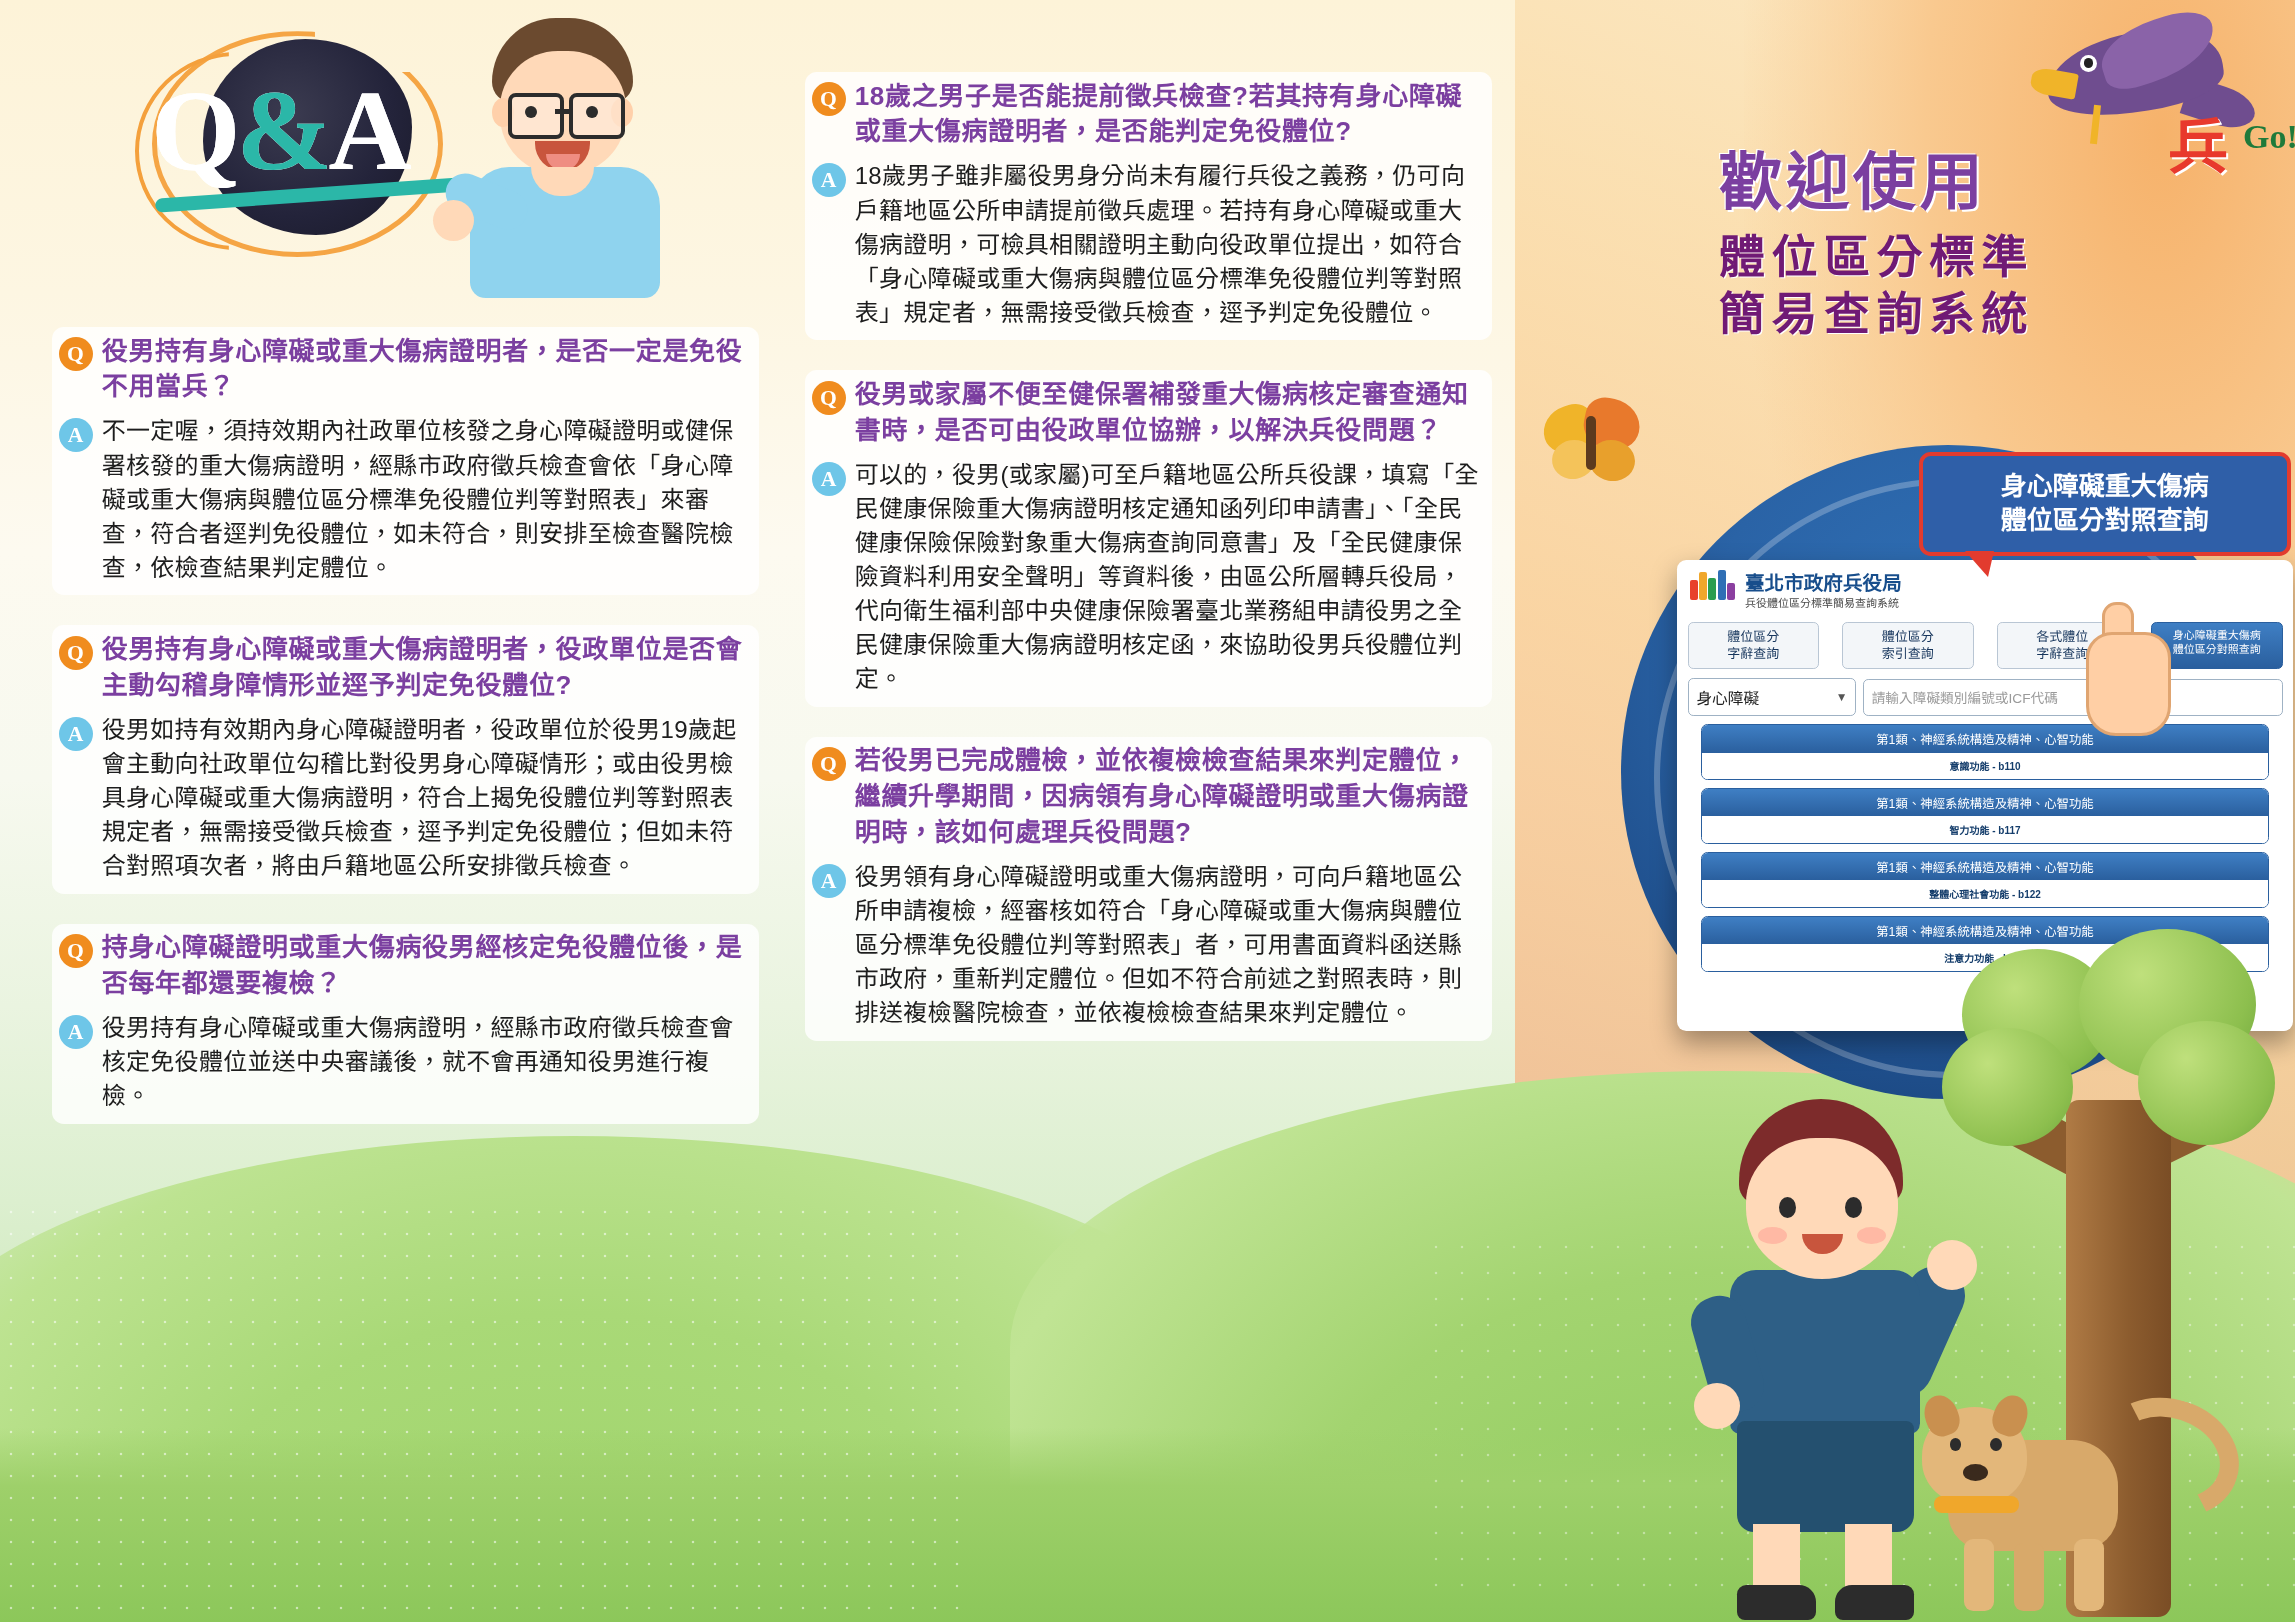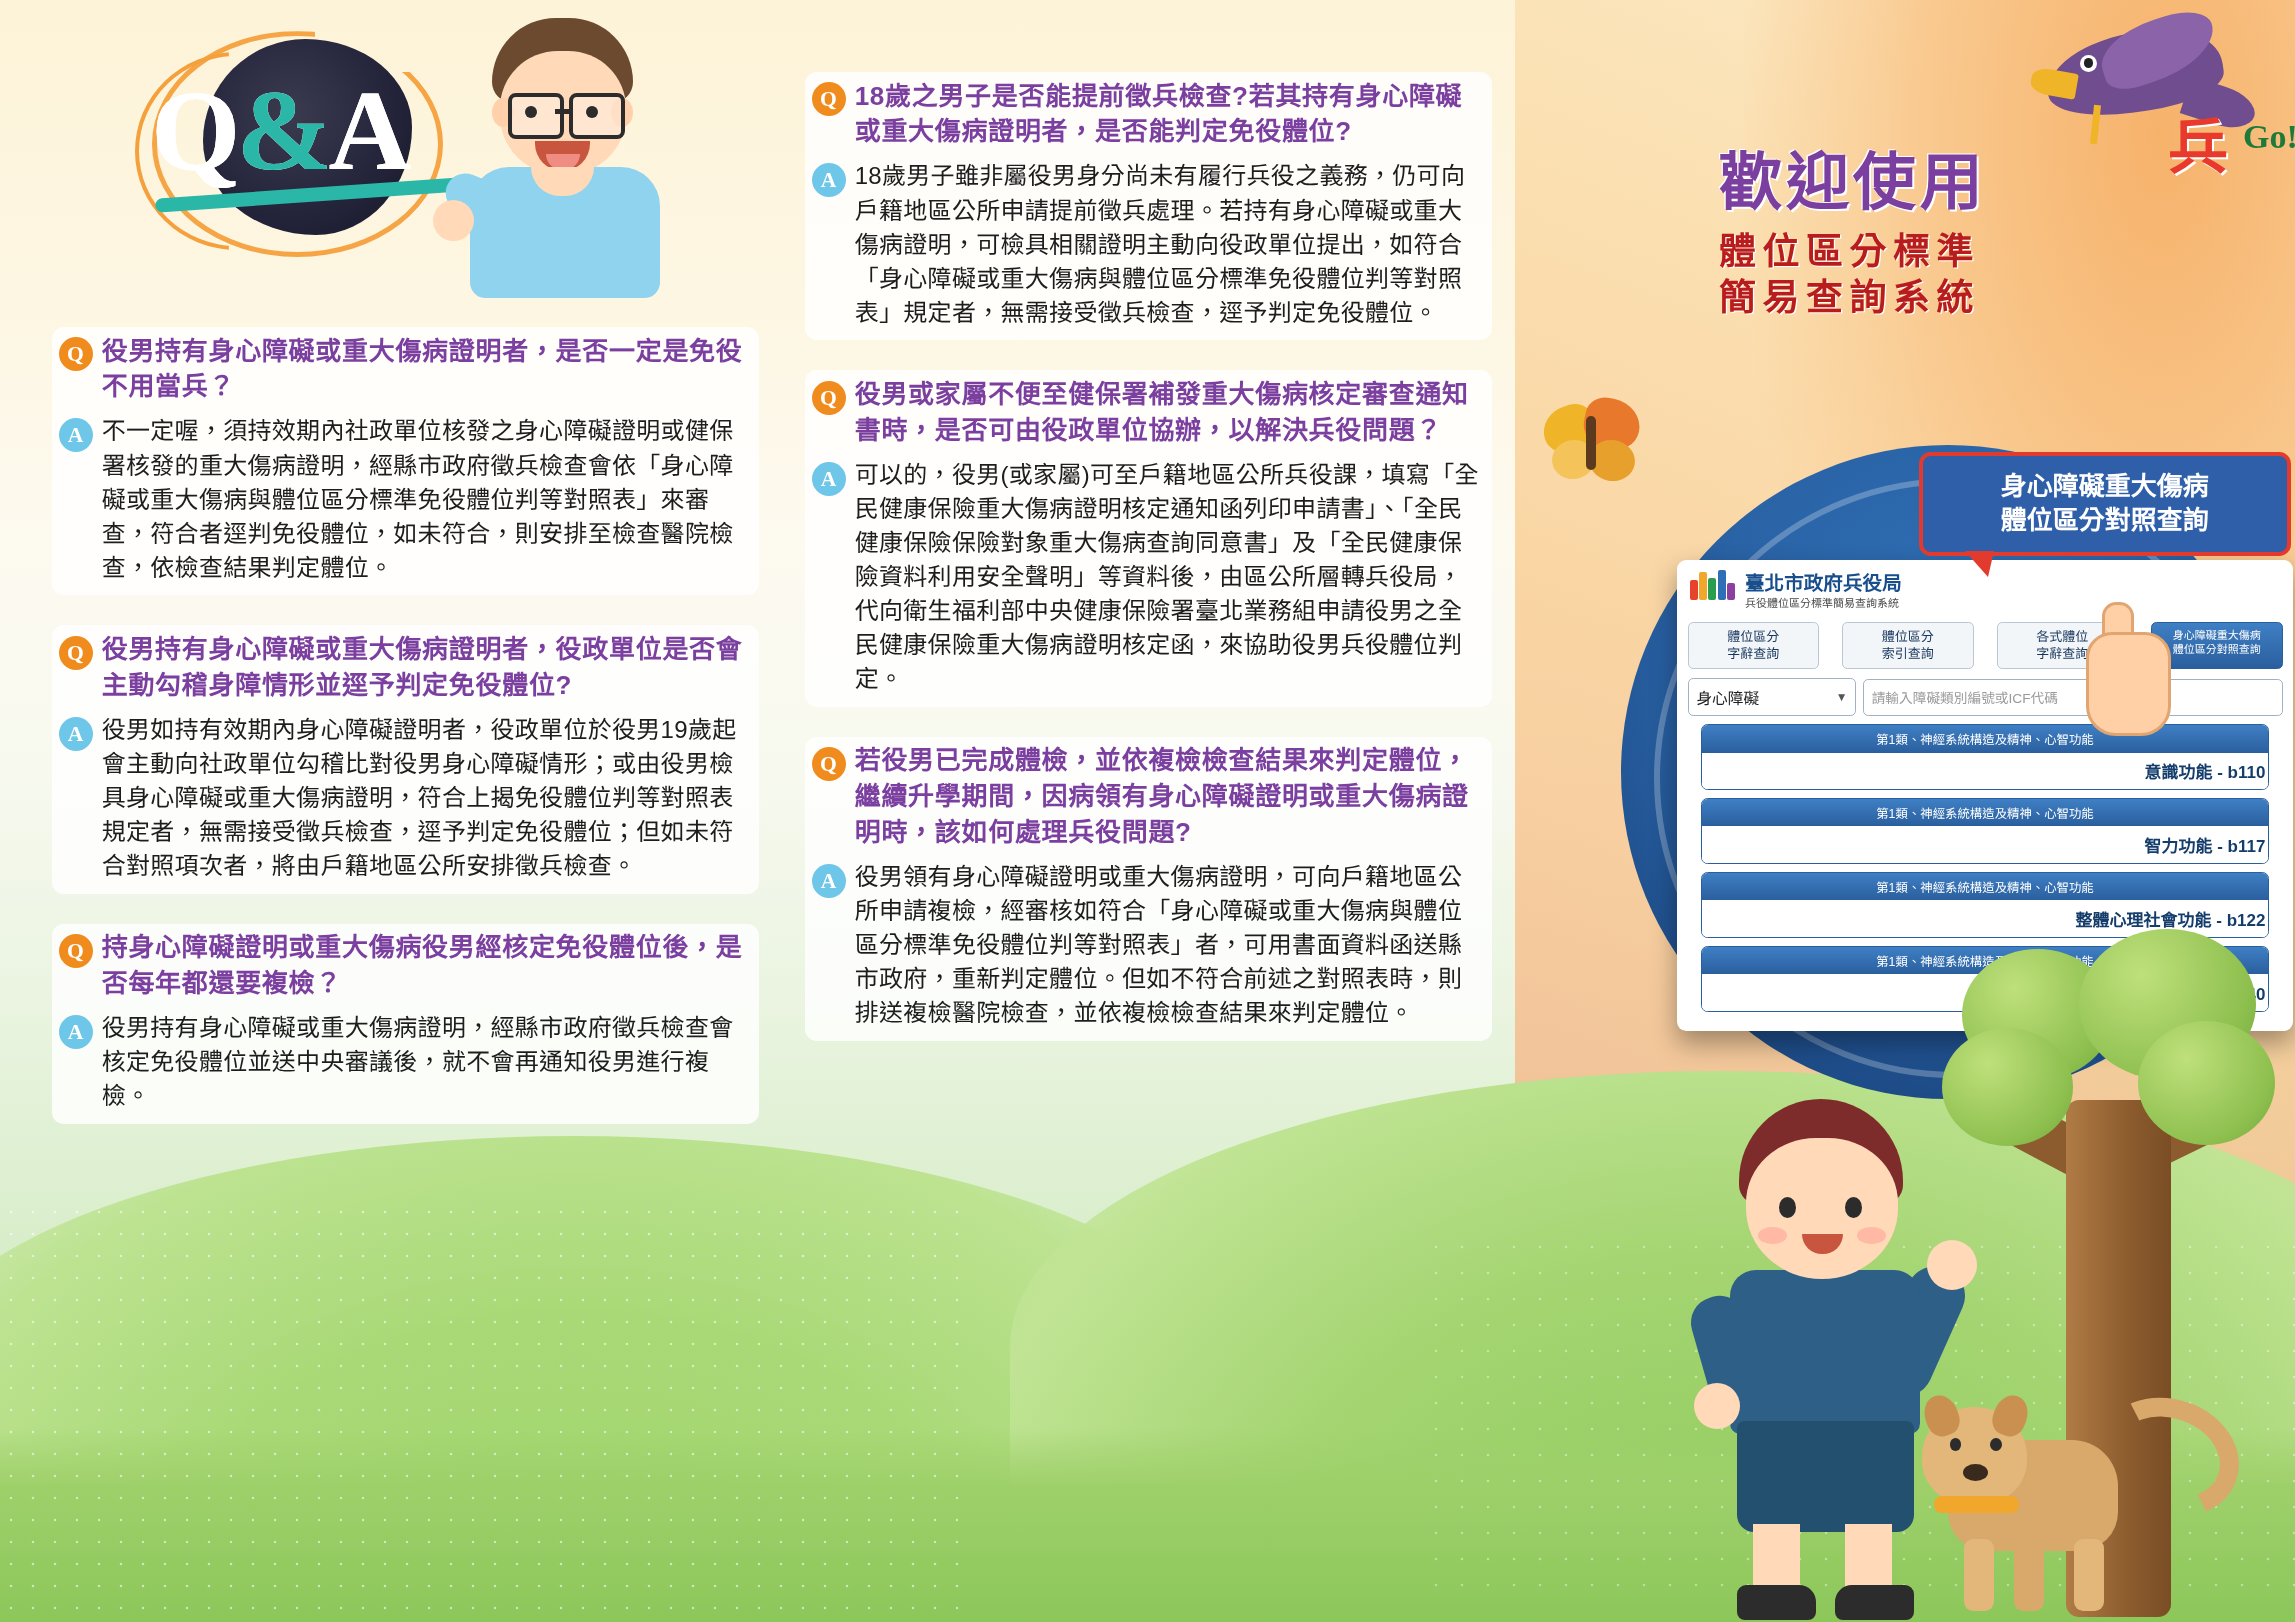--- a/index.html
+++ b/index.html
@@ -88,21 +88,21 @@
   .q-text{font-size:26px;line-height:1.38;font-weight:bold;color:#7b3fa0;letter-spacing:0.7px;}
   .a-text{font-size:24px;line-height:1.42;color:#1d1d1d;letter-spacing:0.3px;}
   .qa-row.answer{margin-top:9.2px;}
 
   
   .promo{position:absolute;right:0;top:0;width:772px;height:1623px;}
   .welcome{position:absolute;left:196px;top:131px;width:419px;}
   .welcome-title{font-size:63px;font-weight:bold;color:#7b3fa0;letter-spacing:3.9px;
     font-family:"Liberation Serif",serif;
     text-shadow:2px 2px 0 #ffffff,-1.3px -1.3px 0 #ffffff;}
-  .welcome-sub{margin-top:6.5px;font-size:37px;font-weight:bold;color:#b91c1c;letter-spacing:6.5px;
+  .welcome-sub{margin-top:6.5px;font-size:46px;font-weight:bold;color:#701a75;letter-spacing:6.5px;
     font-family:"Liberation Serif",serif;line-height:1.25;
     text-shadow:1.3px 1.3px 0 #ffffff;}
   .bing-go{position:absolute;left:645px;top:98px;font-size:60px;font-weight:bold;color:#e8392c;
     font-family:"Liberation Serif",serif;text-shadow:2px 2px 0 #fff;}
   .go-badge{position:absolute;left:720px;top:118px;font-size:34px;font-weight:bold;color:#1f7a3a;
     font-family:"Liberation Serif",serif;}
 
   
   .bird{position:absolute;left:497px;top:6.5px;width:236px;height:170px;}
   .bird-body{position:absolute;left:26px;top:26px;width:177px;height:79px;background:#6f4d8f;
@@ -136,21 +136,21 @@
   .dev-tab.active{background:linear-gradient(180deg,#3f7fc4,#2a5f9e);border-color:#2a5f9e;color:#fff;font-size:11px;}
   .dev-search{display:flex;gap:6.5px;padding:2.6px 10.5px 7.9px 10.5px;align-items:center;}
   .dev-select{width:151px;border:1.3px solid #9fb2c4;border-radius:5.2px;background:#fff;font-size:15.7px;
     padding:6.5px 7.9px;color:#222;display:flex;justify-content:space-between;align-items:center;}
   .dev-select .chev{font-size:11.8px;color:#555;}
   .dev-input{flex:1;border:1.3px solid #9fb2c4;border-radius:5.2px;background:#fff;font-size:13.7px;
     padding:7.9px 7.9px;color:#9a9a9a;}
   .dev-list{padding:0 24px;}
   .dev-item{margin-bottom:7.9px;border:1.3px solid #2a5f9e;border-radius:6.5px;overflow:hidden;}
   .dev-item-top{background:linear-gradient(180deg,#3f7fc4,#2a5f9e);color:#fff;font-size:12.4px;text-align:center;padding:4.6px 2.6px;}
-  .dev-item-bot{background:#fff;color:#143d6b;font-size:17px;font-weight:bold;text-align:right;padding:5.9px 2.6px;}
+  .dev-item-bot{background:#fff;color:#143d6b;font-size:10px;font-weight:bold;text-align:center;padding:5.9px 2.6px;}
   
   .callout{position:absolute;left:298px;top:6.5px;width:340px;background:#2f5fa8;border:4.6px solid #e23b2e;
     border-radius:11.8px;padding:14.4px 11.8px;text-align:center;color:#fff;font-size:26px;line-height:1.3;font-weight:bold;}
   .callout::after{content:"";position:absolute;left:42px;bottom:-25px;width:0;height:0;
     border-left:23.6px solid transparent;border-right:6.5px solid transparent;border-top:26px solid #e23b2e;}
   .cursor-hand{position:absolute;left:452px;top:161px;width:98px;height:137px;}
   .ch-palm{position:absolute;left:13px;top:26px;width:79px;height:98px;background:#ffcfa5;border-radius:26px 26px 30px 30px;border:3.3px solid #e0a571;}
   .ch-finger{position:absolute;left:29px;top:-3.9px;width:26px;height:59px;background:#ffcfa5;border-radius:14.4px;border:3.3px solid #e0a571;}
   .ch-dot{position:absolute;left:23.6px;top:-29px;width:41px;height:41px;border-radius:50%;background:rgba(255,255,255,.55);border:3.9px solid #ffffff;}
 

